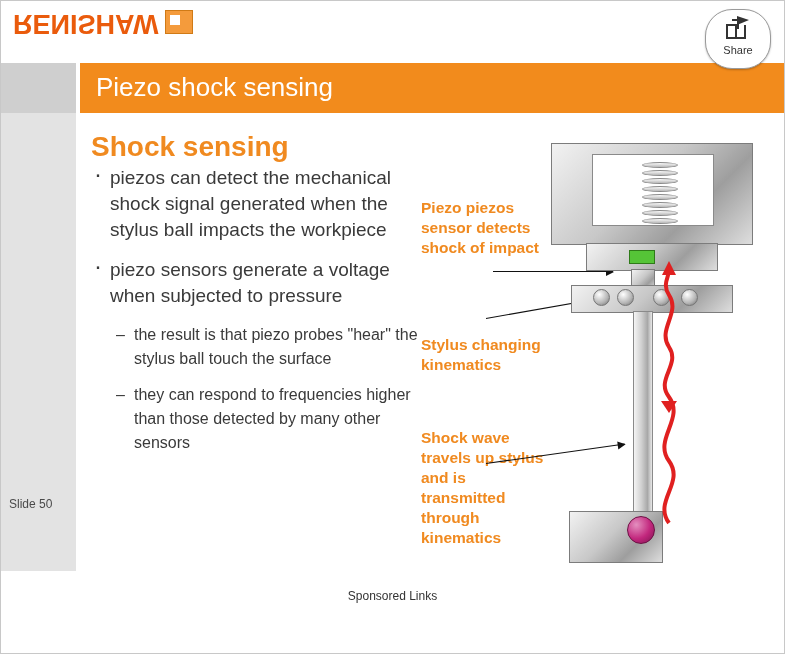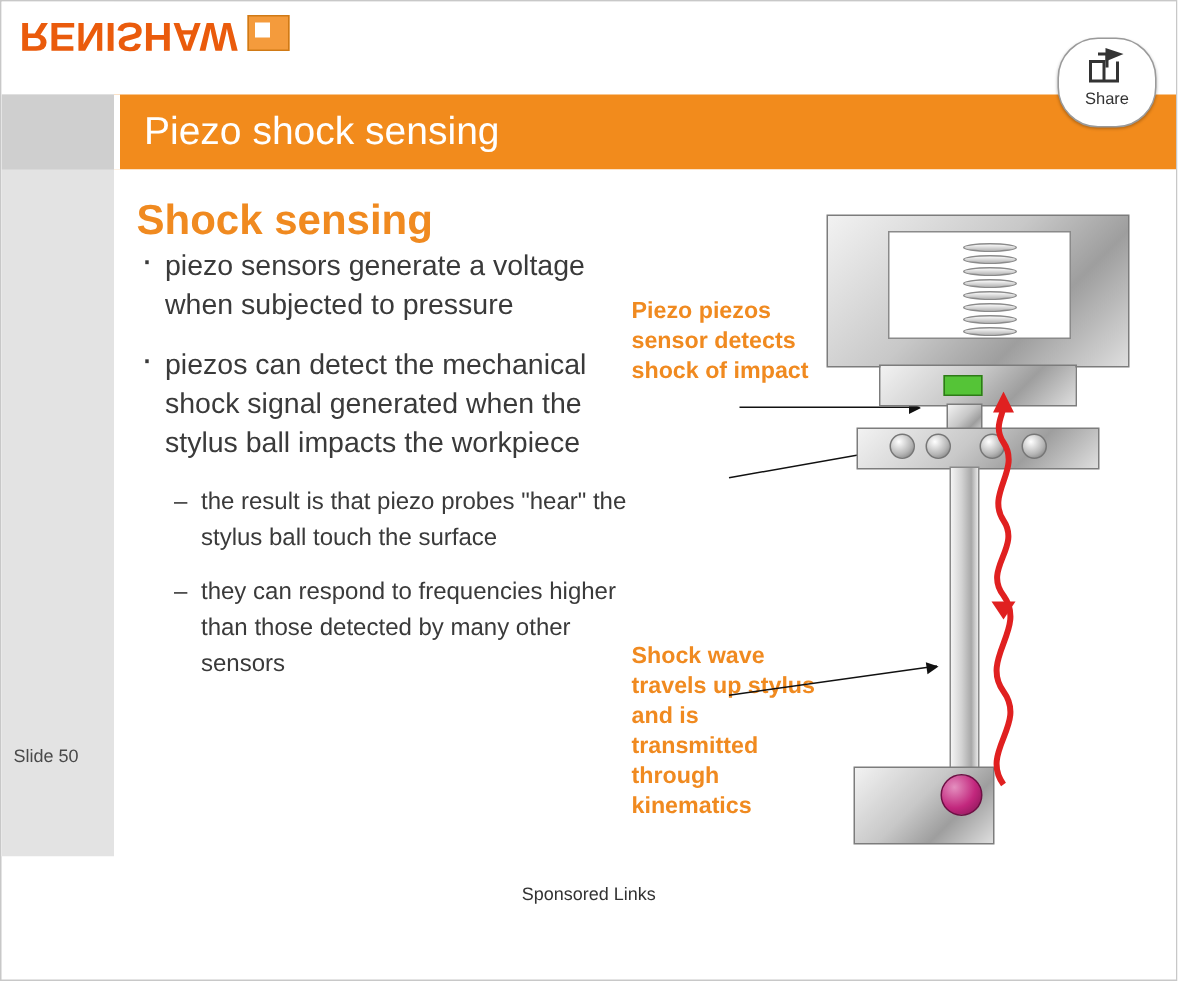--- a/index.html
+++ b/index.html
@@ -365,21 +365,21 @@
     margin: 6px auto 2px auto;
     width: 30px;
     height: 26px;
   }
   .tool-btn .lbl {
     display: block;
     font-size: 11px;
     color: #333333;
     padding-bottom: 4px;
   }
-  #share-btn { right: 13px; top: 24px; height: 58px; border-radius: 27px; }
+  #share-btn { right: 13px; top: 8px; height: 58px; border-radius: 27px; }
   #download-btn { right: 13px; top: 84px; height: 58px; }
 </style>
 </head>
 <body>
 
 <div id="app">
 
   <div id="slide">
 
     <div class="left-rail">
@@ -395,27 +395,28 @@
 
     <div class="title-band">
       <div class="sep"></div>
       <div class="title-text">Piezo shock sensing</div>
     </div>
 
     <div class="content">
       <div class="subtitle">Shock sensing</div>
 
       <div class="bullets">
+        <div class="b1">piezos can detect the mechanical shock signal generated when the stylus ball impacts the workpiece</div>
         <div class="b1">piezo sensors generate a voltage when subjected to pressure</div>
-        <div class="b1">piezos can detect the mechanical shock signal generated when the stylus ball impacts the workpiece</div>
         <div class="b2">the result is that piezo probes "hear" the stylus ball touch the surface</div>
         <div class="b2">they can respond to frequencies higher than those detected by many other sensors</div>
       </div>
 
       <div class="anno anno-a">Piezo piezos sensor detects shock of impact</div>
+      <div class="anno anno-b">Stylus changing kinematics</div>
       <div class="anno anno-c">Shock wave travels up stylus and is transmitted through kinematics</div>
 
       <div class="arrow" style="left:417px; top:158px; width:120px;"></div>
       <div class="arrow" style="left:410px; top:205px; width:140px; transform:rotate(-10deg); transform-origin:left center;"></div>
       <div class="arrow" style="left:410px; top:350px; width:140px; transform:rotate(-8deg); transform-origin:left center;"></div>
 
       <div class="diagram">
         <div class="d-box d-housing">
           <div class="d-housing-in"></div>
           <div class="spring">

